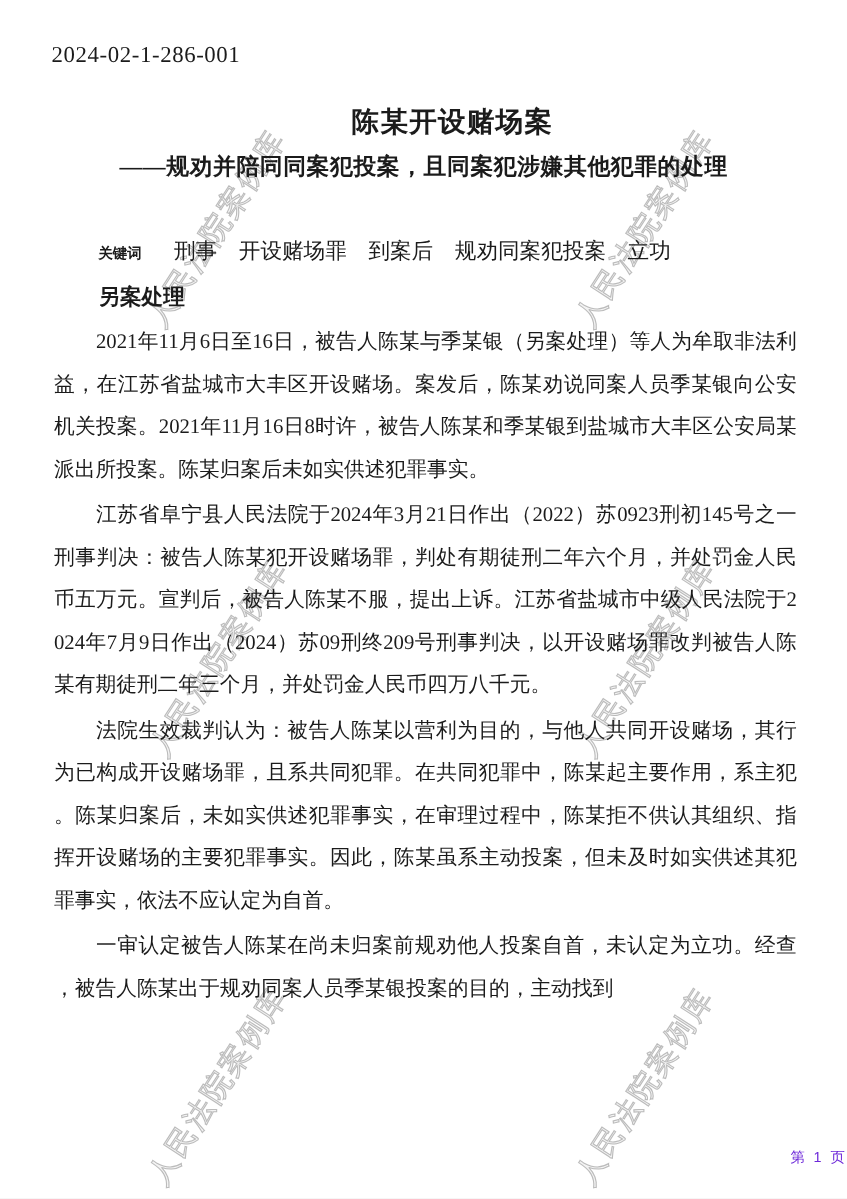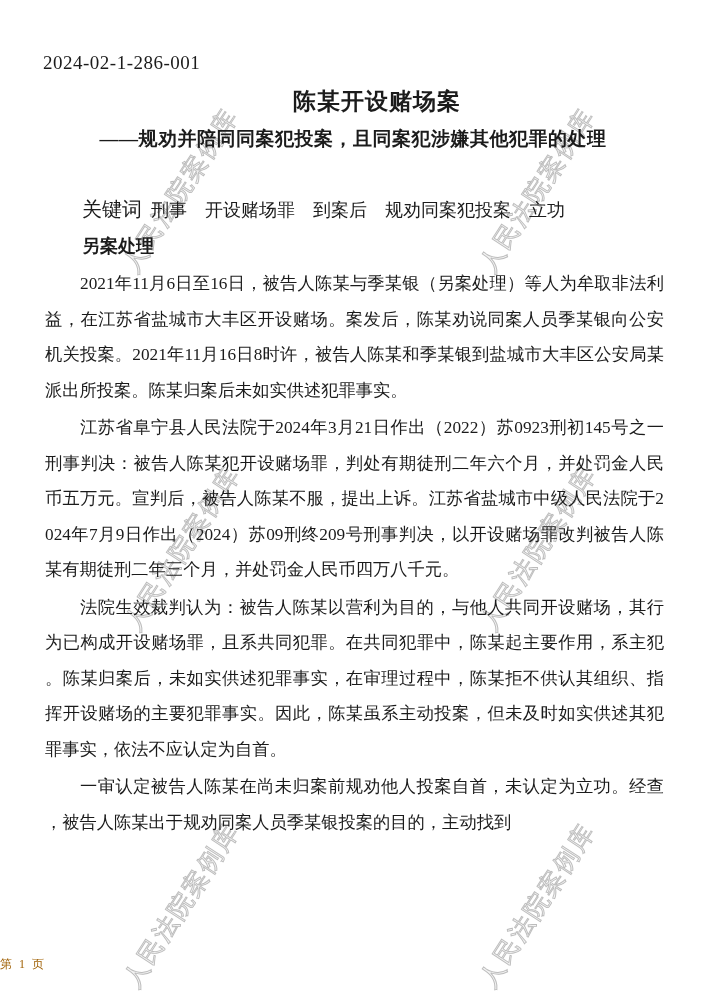--- a/index.html
+++ b/index.html
@@ -25,21 +25,21 @@
     font-family:"Liberation Serif","DejaVu Serif",serif;
   }
   .wm1{left:180px;top:190px;}
   .wm2{left:537px;top:190px;}
   .wm3{left:182px;top:548px;}
   .wm4{left:538px;top:548px;}
   .wm5{left:181px;top:905px;}
   .wm6{left:537px;top:905px;}
   
   .doc-number{
-    position:absolute;left:43px;top:52px;
+    position:absolute;left:43px;top:36px;
     font-size:19px;letter-spacing:0.5px;
   }
   .title{
     position:absolute;left:0;right:0;top:86px;
     margin:0;text-align:center;
     font-size:23px;font-weight:700;
     transform:translateX(24px);
     letter-spacing:1px;
   }
   .subtitle{
@@ -50,41 +50,41 @@
   }
   
   .content{
     position:absolute;left:43px;top:192px;width:623px;
     font-size:17.28px;line-height:35.5px;
     text-align:justify;
   }
   .kw-line{text-indent:39px;}
   .kw-label{
     font-family:"Liberation Sans","DejaVu Sans",sans-serif;
-    font-weight:400;font-size:20px;
-    margin-right:9px;
+    font-weight:700;font-size:12px;
+    margin-right:27px;
   }
   .kw-text{font-size:18px;}
   .sec-heading{
     margin:0;text-indent:39px;
     font-family:"Liberation Sans","DejaVu Sans",sans-serif;
     font-weight:700;font-size:18px;
     line-height:35.5px;
   }
   .para{
     margin:2px;text-indent:35px;
     line-break:anywhere;
     word-break:break-all;
   }
   
   .footer{
     position:absolute;left:0;right:0;top:956px;
-    text-align:left;
-    font-family:Liberation Serif, serif;
-    font-size:12px;color:#a16207;
+    text-align:right;
+    font-family:Liberation Sans, sans-serif;
+    font-size:12px;color:#6d28d9;
     letter-spacing:2px;
   }
 </style>
 </head>
 <body>
 
 <div class="page">
 
   <div class="wm-layer">
     <span class="wm wm1">人民法院案例库</span>

